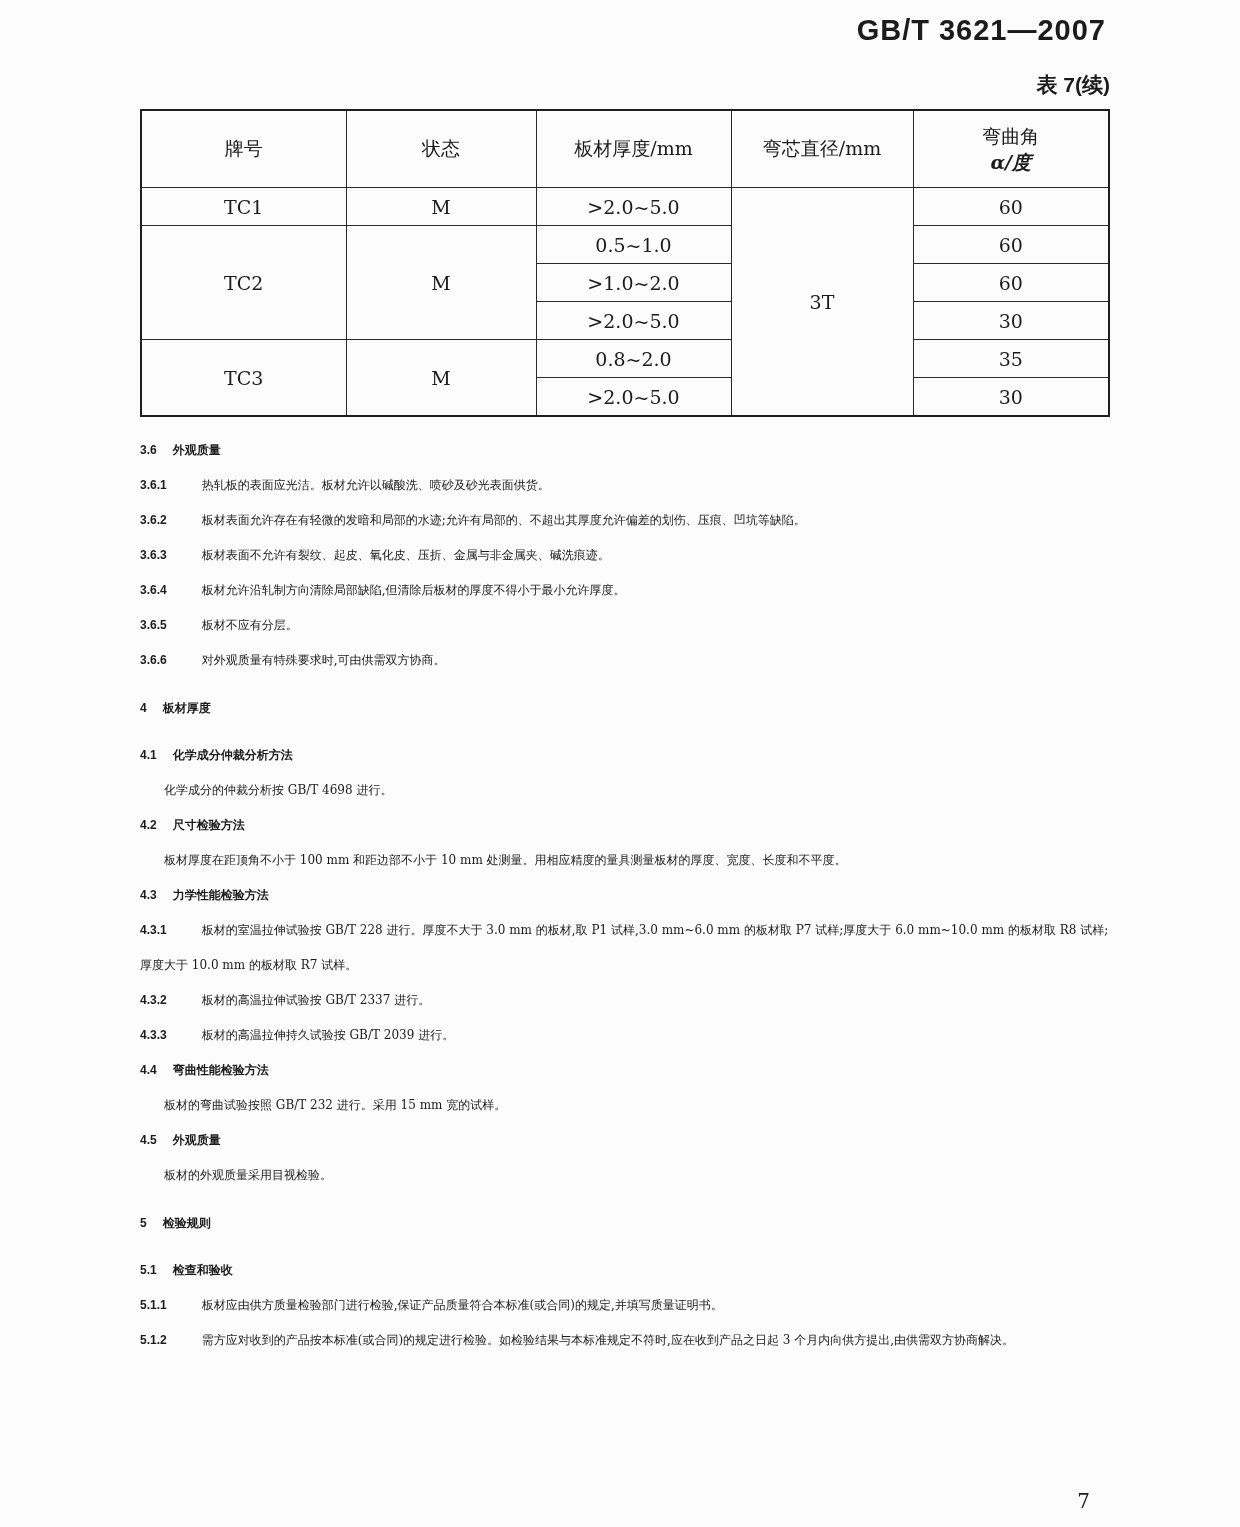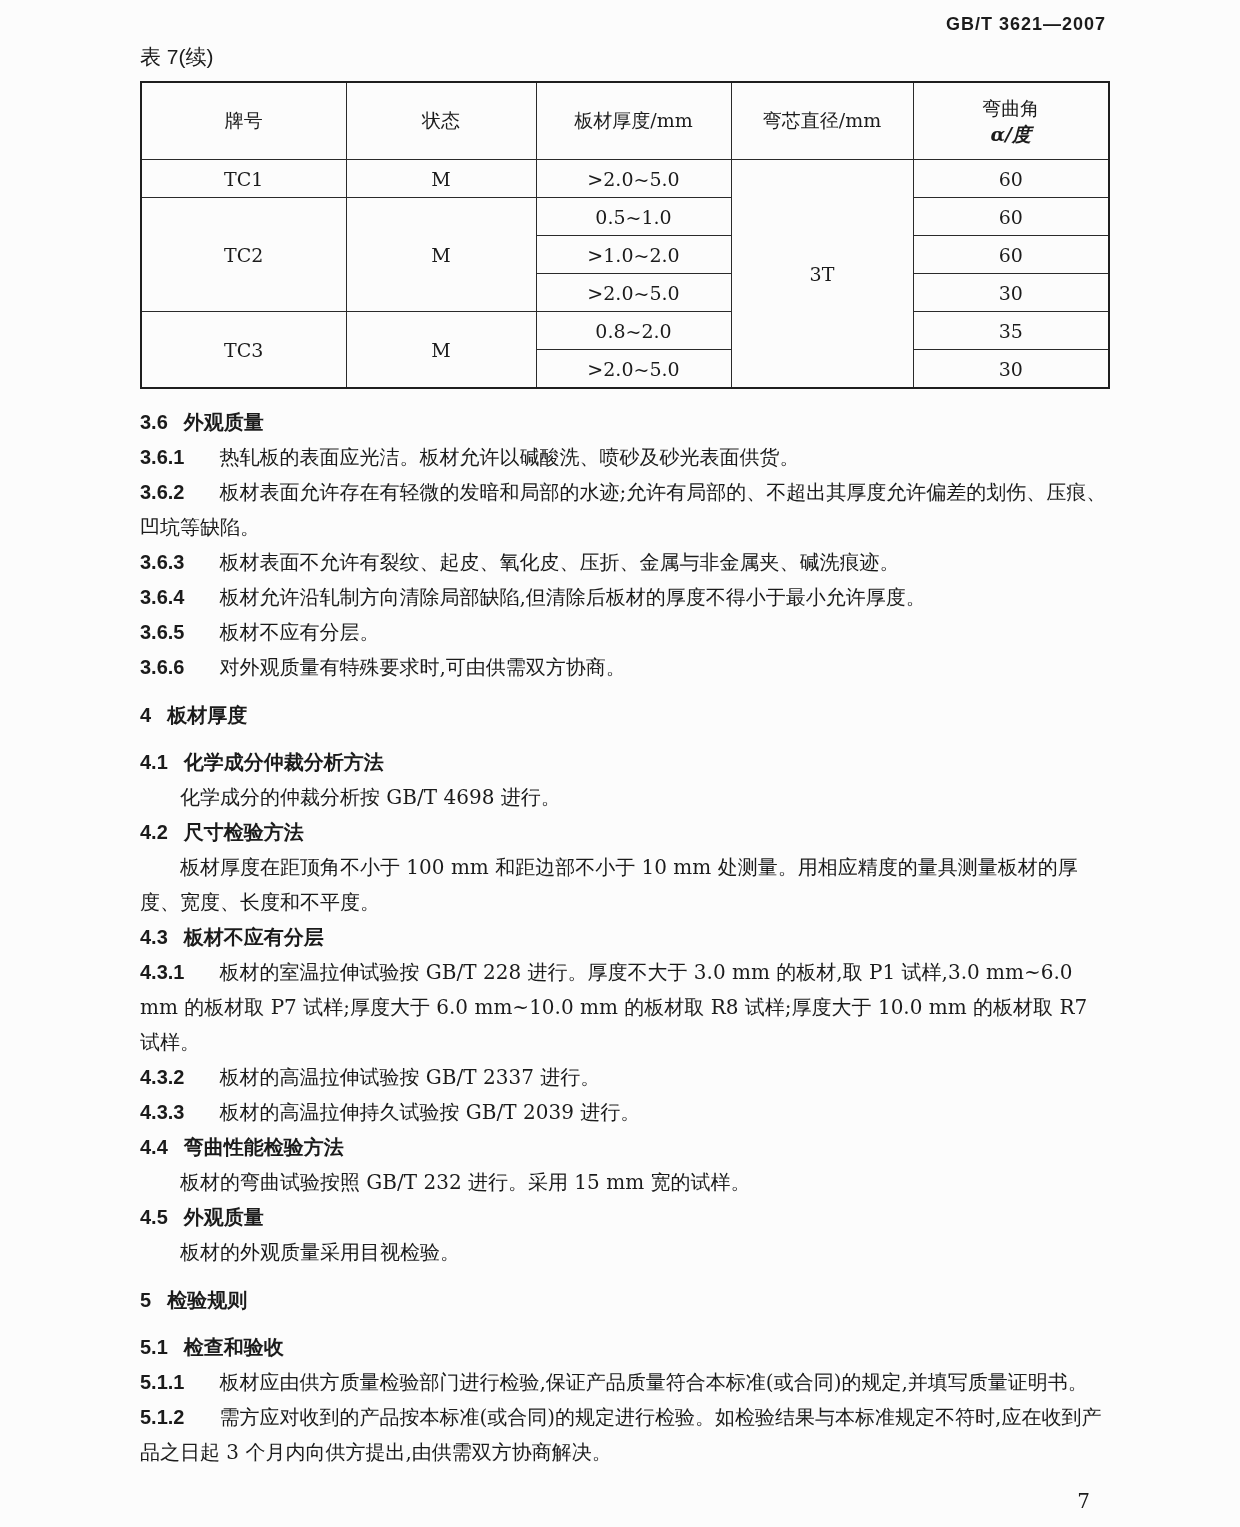--- a/index.html
+++ b/index.html
@@ -11,30 +11,30 @@
     overflow:hidden;
     color:#1b1b1b;
     font-family:"DejaVu Serif","Liberation Serif",serif;
   }
   .content { width:970px; margin-left:140px; padding-top:14px; }
 
   .doc-header {
     text-align:right;
     font-family:"Liberation Sans","DejaVu Sans",sans-serif;
     font-weight:bold;
-    font-size:18px;
+    font-size:29px;
     letter-spacing:1px;
     padding-right:4px;
   }
 
   .table-title {
-    text-align:left;
+    text-align:right;
     font-size:21px;
-    font-weight:normal;
-    margin-top:8px;
+    font-weight:bold;
+    margin-top:24px;
     font-family:"Liberation Sans","DejaVu Sans",sans-serif;
   }
 
   table.spec {
     border-collapse:collapse;
     table-layout:fixed;
     width:968px;
     margin-top:10px;
     border:2px solid #1f1f1f;
   }
@@ -44,21 +44,21 @@
     vertical-align:middle;
     font-size:19px;
     font-weight:normal;
     padding:0;
   }
   table.spec thead th { height:76px; }
   table.spec tbody td { height:37px; }
   .hdr-stack div { line-height:26px; }
   .alpha { font-style:italic;font-weight:bold; }
 
-  .sections { margin-top:16px; font-size:20px; }
+  .sections { margin-top:16px; font-size:12px; }
   .sec { line-height:35px; margin:0; }
   .sec .num {
     font-family:"Liberation Sans","DejaVu Sans",sans-serif;
     font-weight:bold;
     margin-right:35px;
   }
   .sec.h1 {
     font-family:"Liberation Sans","DejaVu Sans",sans-serif;
     font-weight:bold;
     margin:13px 0 12px 0;
@@ -152,21 +152,21 @@
       <div class="sec p"><span class="num">3.6.3</span><span>板材表面不允许有裂纹、起皮、氧化皮、压折、金属与非金属夹、碱洗痕迹。</span></div>
       <div class="sec p"><span class="num">3.6.4</span><span>板材允许沿轧制方向清除局部缺陷,但清除后板材的厚度不得小于最小允许厚度。</span></div>
       <div class="sec p"><span class="num">3.6.5</span><span>板材不应有分层。</span></div>
       <div class="sec p"><span class="num">3.6.6</span><span>对外观质量有特殊要求时,可由供需双方协商。</span></div>
 
       <div class="sec h1"><span class="num">4</span><span>板材厚度</span></div>
       <div class="sec h2"><span class="num">4.1</span><span>化学成分仲裁分析方法</span></div>
       <div class="sec pi">化学成分的仲裁分析按 GB/T 4698 进行。</div>
       <div class="sec h2"><span class="num">4.2</span><span>尺寸检验方法</span></div>
       <div class="sec pi">板材厚度在距顶角不小于 100 mm 和距边部不小于 10 mm 处测量。用相应精度的量具测量板材的厚度、宽度、长度和不平度。</div>
-      <div class="sec h2"><span class="num">4.3</span><span>板材不应有分层</span></div>
+      <div class="sec h2"><span class="num">4.3</span><span>力学性能检验方法</span></div>
       <div class="sec p"><span class="num">4.3.1</span><span>板材的室温拉伸试验按 GB/T 228 进行。厚度不大于 3.0 mm 的板材,取 P1 试样,3.0 mm~6.0 mm 的板材取 P7 试样;厚度大于 6.0 mm~10.0 mm 的板材取 R8 试样;厚度大于 10.0 mm 的板材取 R7 试样。</span></div>
       <div class="sec p"><span class="num">4.3.2</span><span>板材的高温拉伸试验按 GB/T 2337 进行。</span></div>
       <div class="sec p"><span class="num">4.3.3</span><span>板材的高温拉伸持久试验按 GB/T 2039 进行。</span></div>
       <div class="sec h2"><span class="num">4.4</span><span>弯曲性能检验方法</span></div>
       <div class="sec pi">板材的弯曲试验按照 GB/T 232 进行。采用 15 mm 宽的试样。</div>
       <div class="sec h2"><span class="num">4.5</span><span>外观质量</span></div>
       <div class="sec pi">板材的外观质量采用目视检验。</div>
 
       <div class="sec h1"><span class="num">5</span><span>检验规则</span></div>
       <div class="sec h2"><span class="num">5.1</span><span>检查和验收</span></div>

